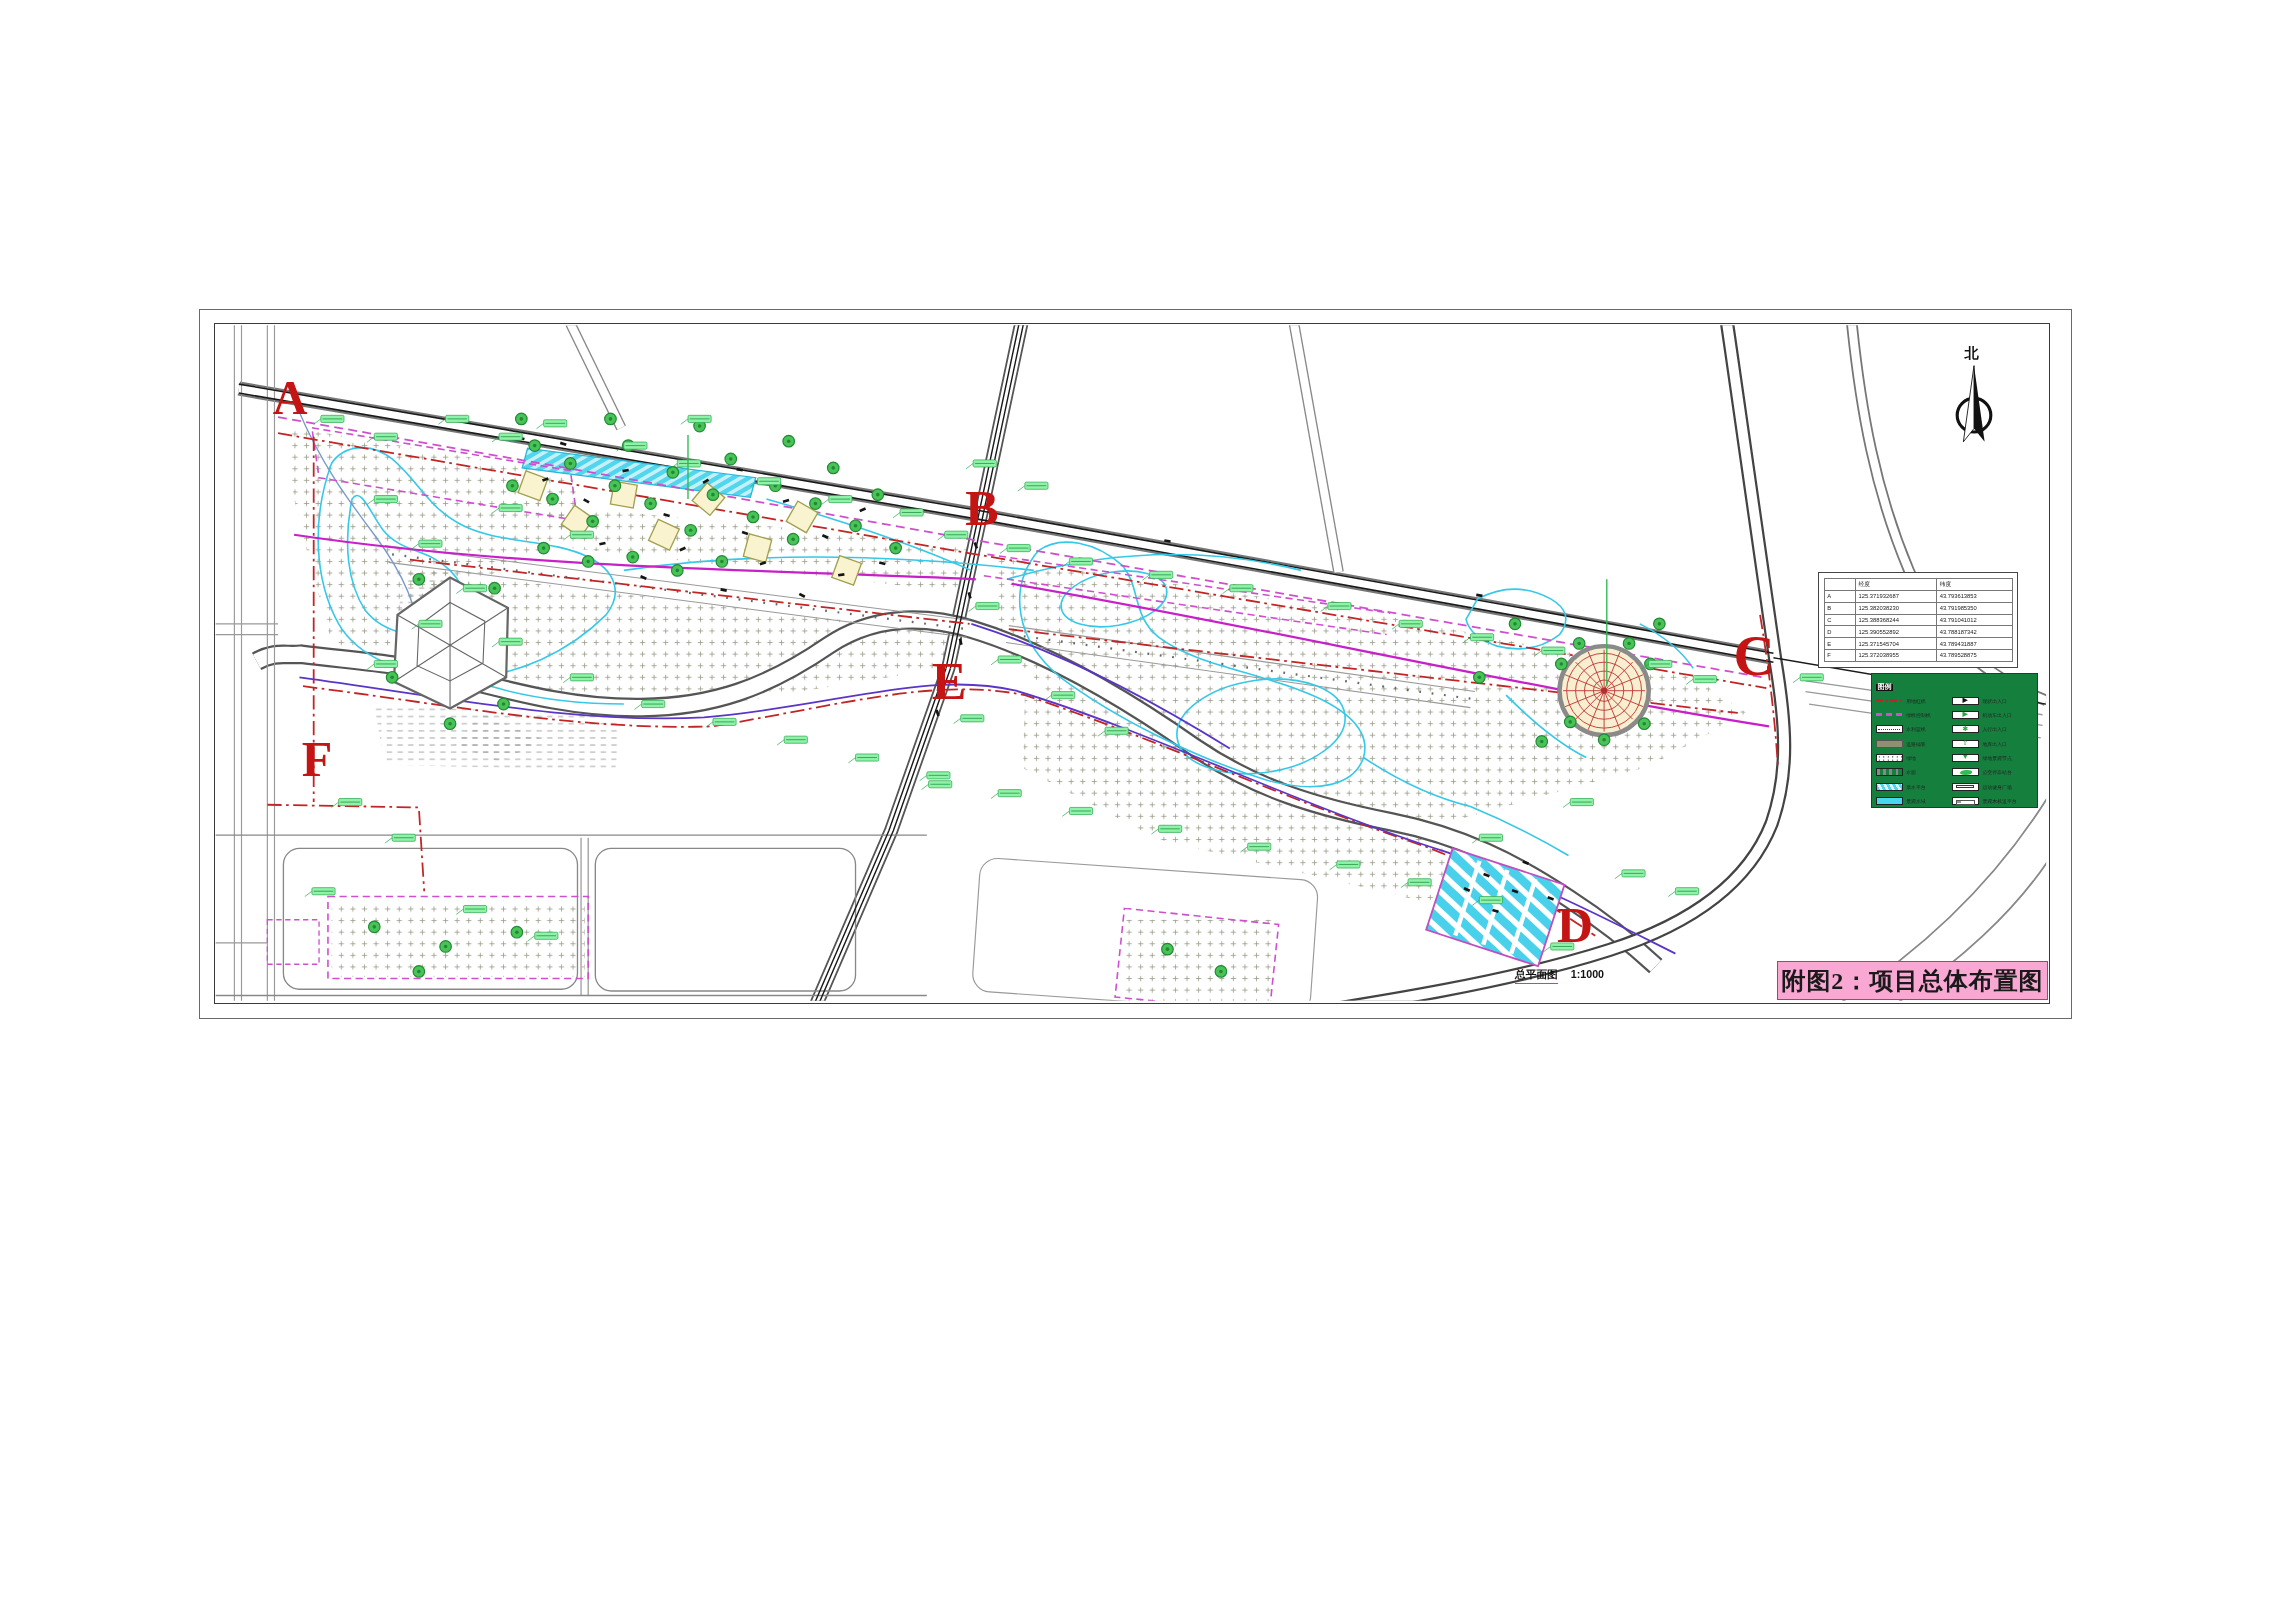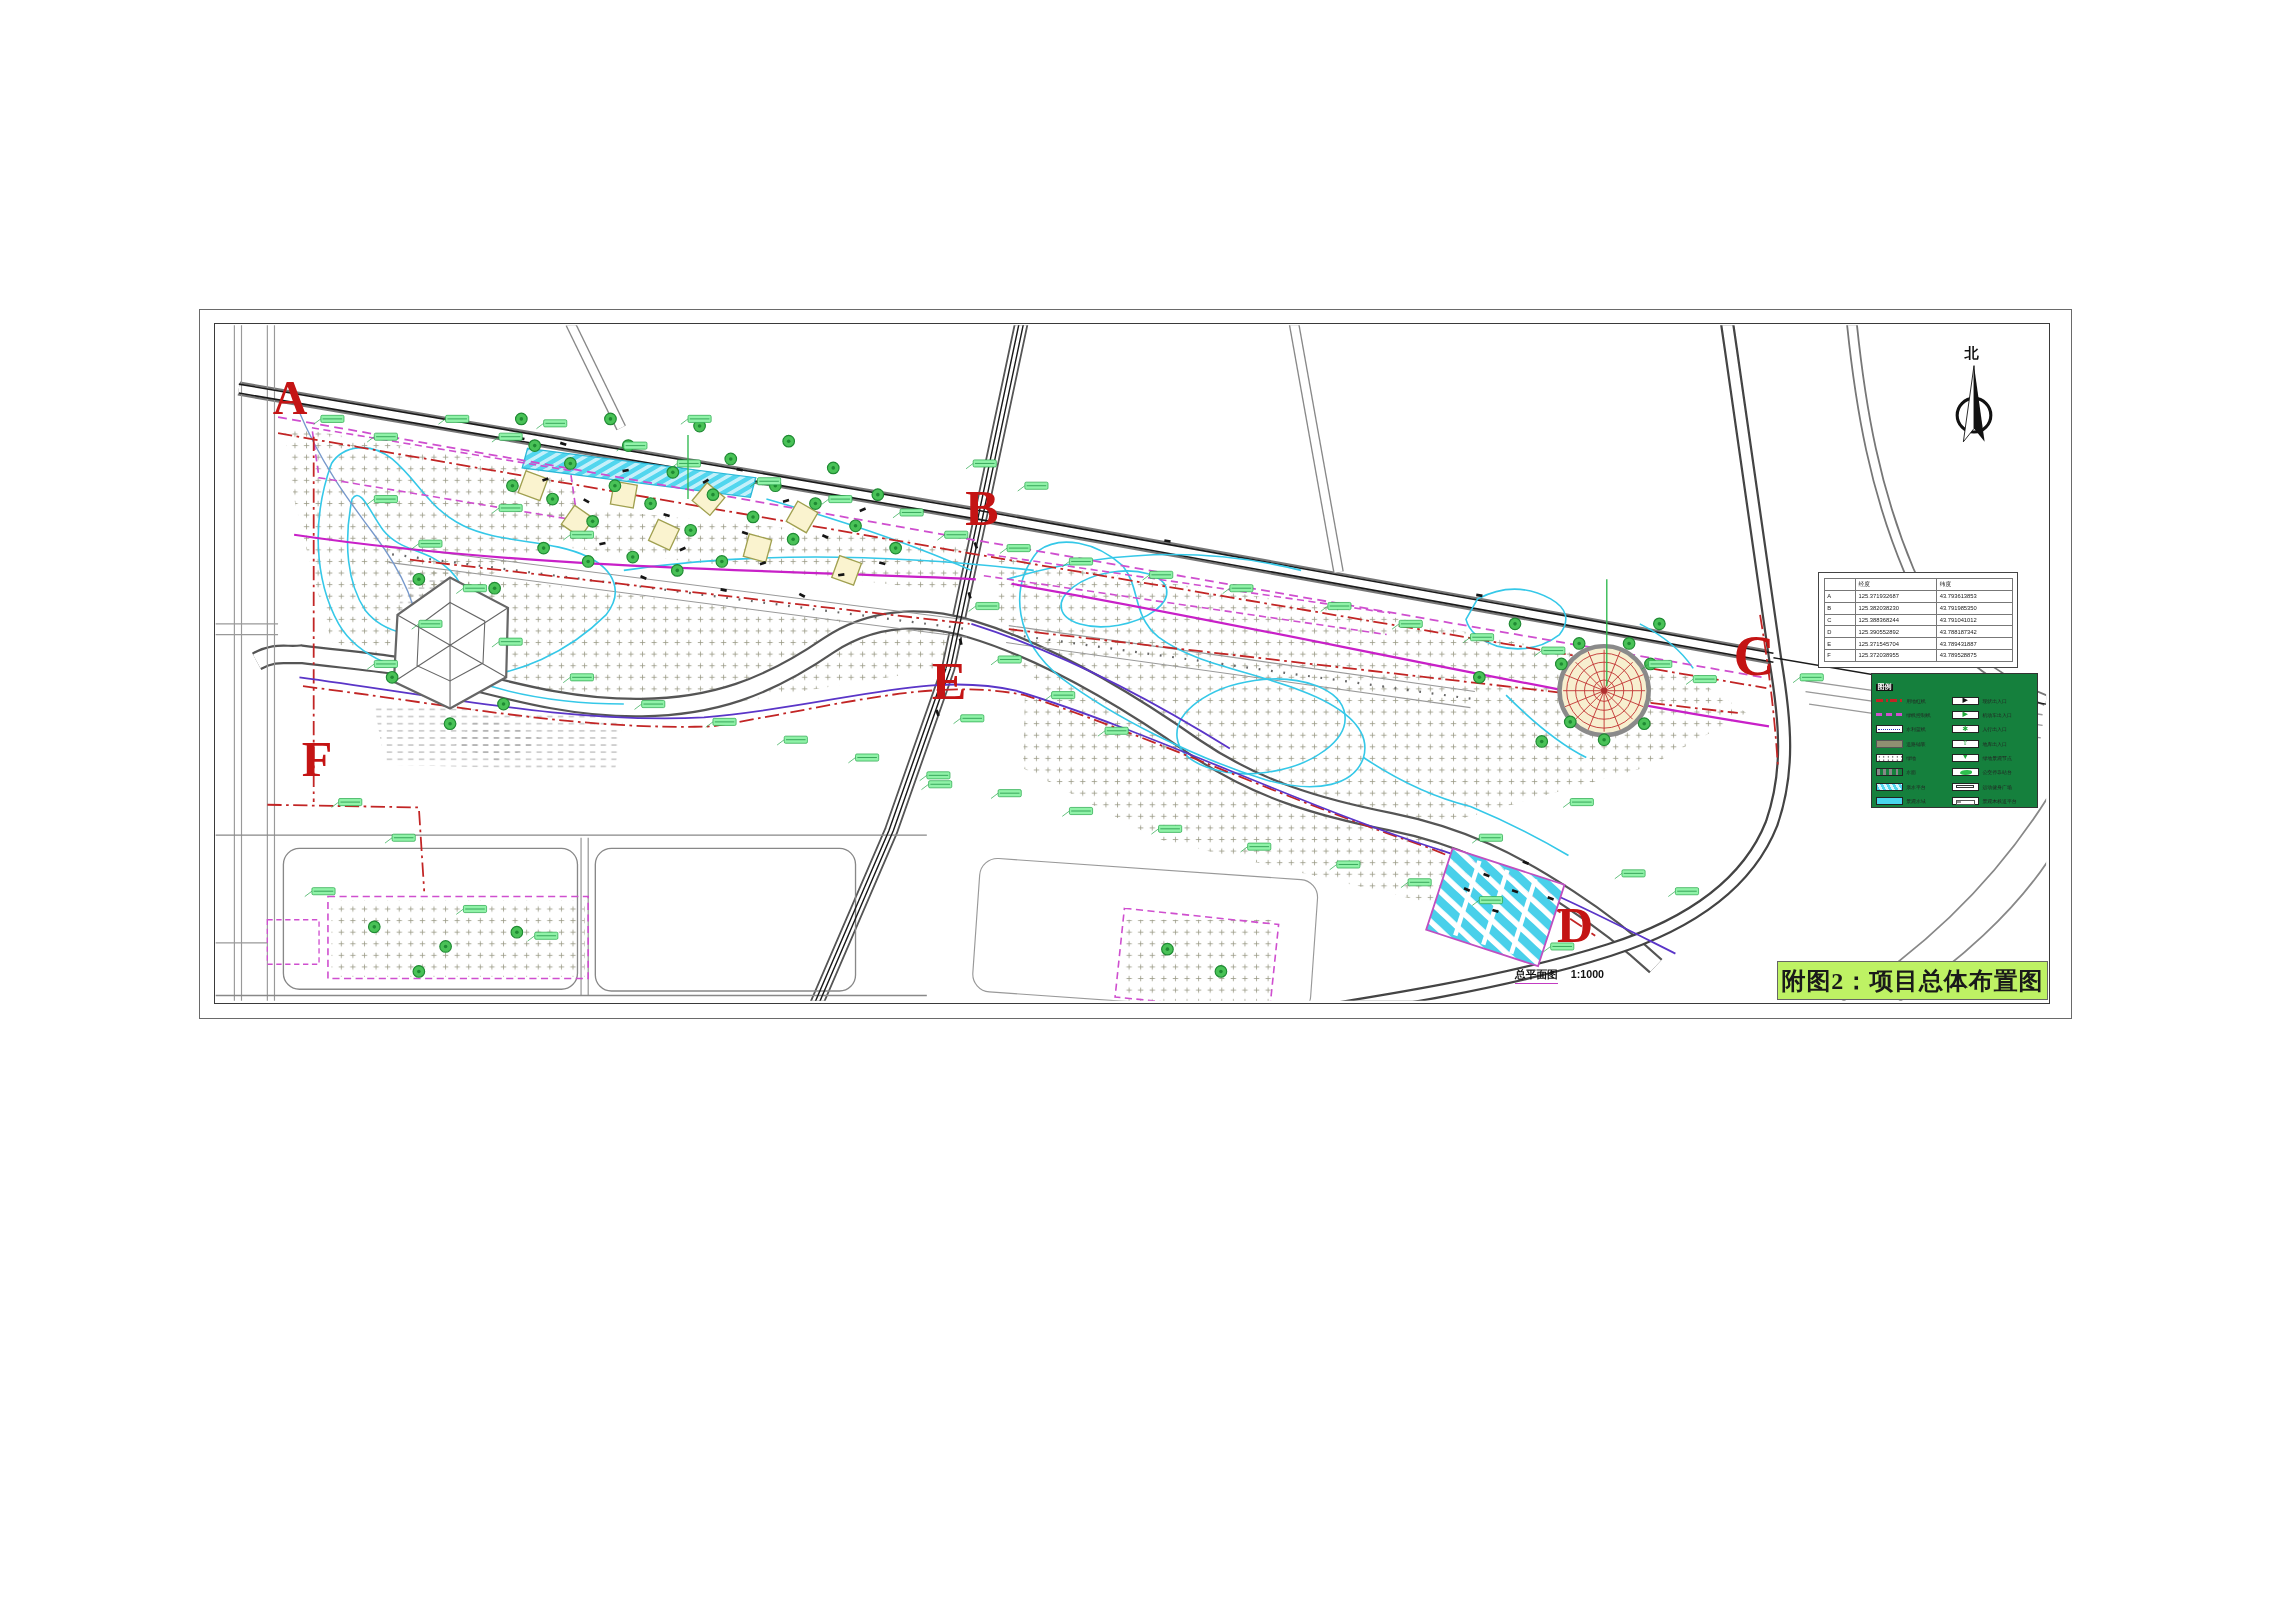--- a/index.html
+++ b/index.html
@@ -6,21 +6,21 @@
   #page{position:relative;width:2293px;height:1622px;background:#fff;overflow:hidden;
         font-family:"Liberation Sans",sans-serif;}
   #frame-outer{position:absolute;left:199px;top:309px;width:1871px;height:708px;
         border:1.8px solid #6a6a6a;}
   #frame-inner{position:absolute;left:214px;top:323px;width:1834px;height:679px;
         border:1.8px solid #3a3a3a;}
   svg.map{position:absolute;left:0;top:0;}
   .marker{position:absolute;color:#c41414;font-family:"Liberation Serif",serif;
         font-weight:bold;transform:translate(-50%,-50%);line-height:1;z-index:30;}
   #title-box{position:absolute;left:1777px;top:961px;width:269px;height:37px;
-        background:#bef264;border:1.8px solid #666;display:flex;align-items:center;
+        background:#f9a8d4;border:1.8px solid #666;display:flex;align-items:center;
         justify-content:center;z-index:40;}
   #title-box span{font-family:"Liberation Serif",serif;font-size:24px;font-weight:bold;
         color:#1a1a1a;letter-spacing:0.9px;}
   #scale-label{position:absolute;left:1515px;top:968px;z-index:35;font-size:10.7px;color:#111;}
   #scale-label .nm{font-weight:bold;border-bottom:1.8px solid #c23cc2;padding-bottom:3px;
         font-family:"Liberation Serif",serif;}
   #scale-label .sc{margin-left:10px;font-weight:bold;}
   
   #coord-wrap{position:absolute;left:1818px;top:572px;width:200px;height:96px;
         border:1.8px solid #444;background:#fff;padding:5.3px 4.5px;box-sizing:border-box;z-index:35;}

